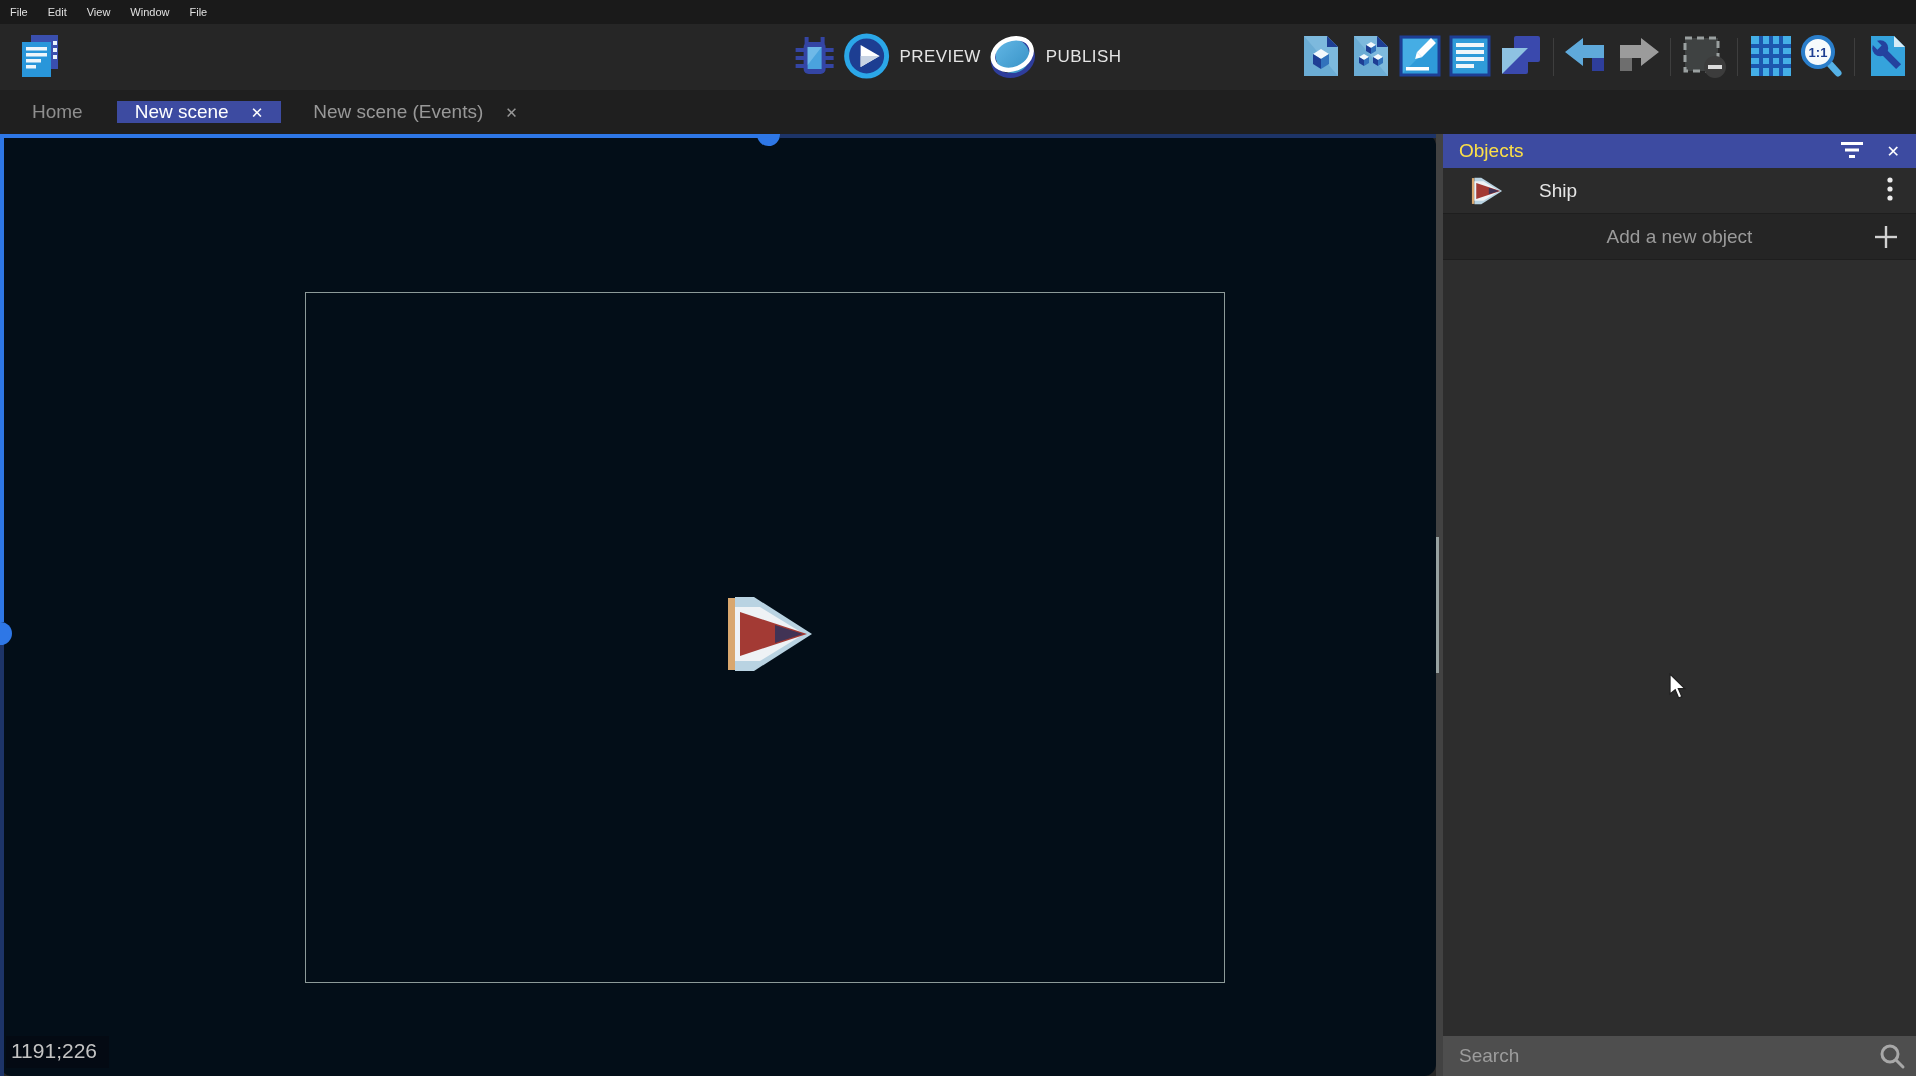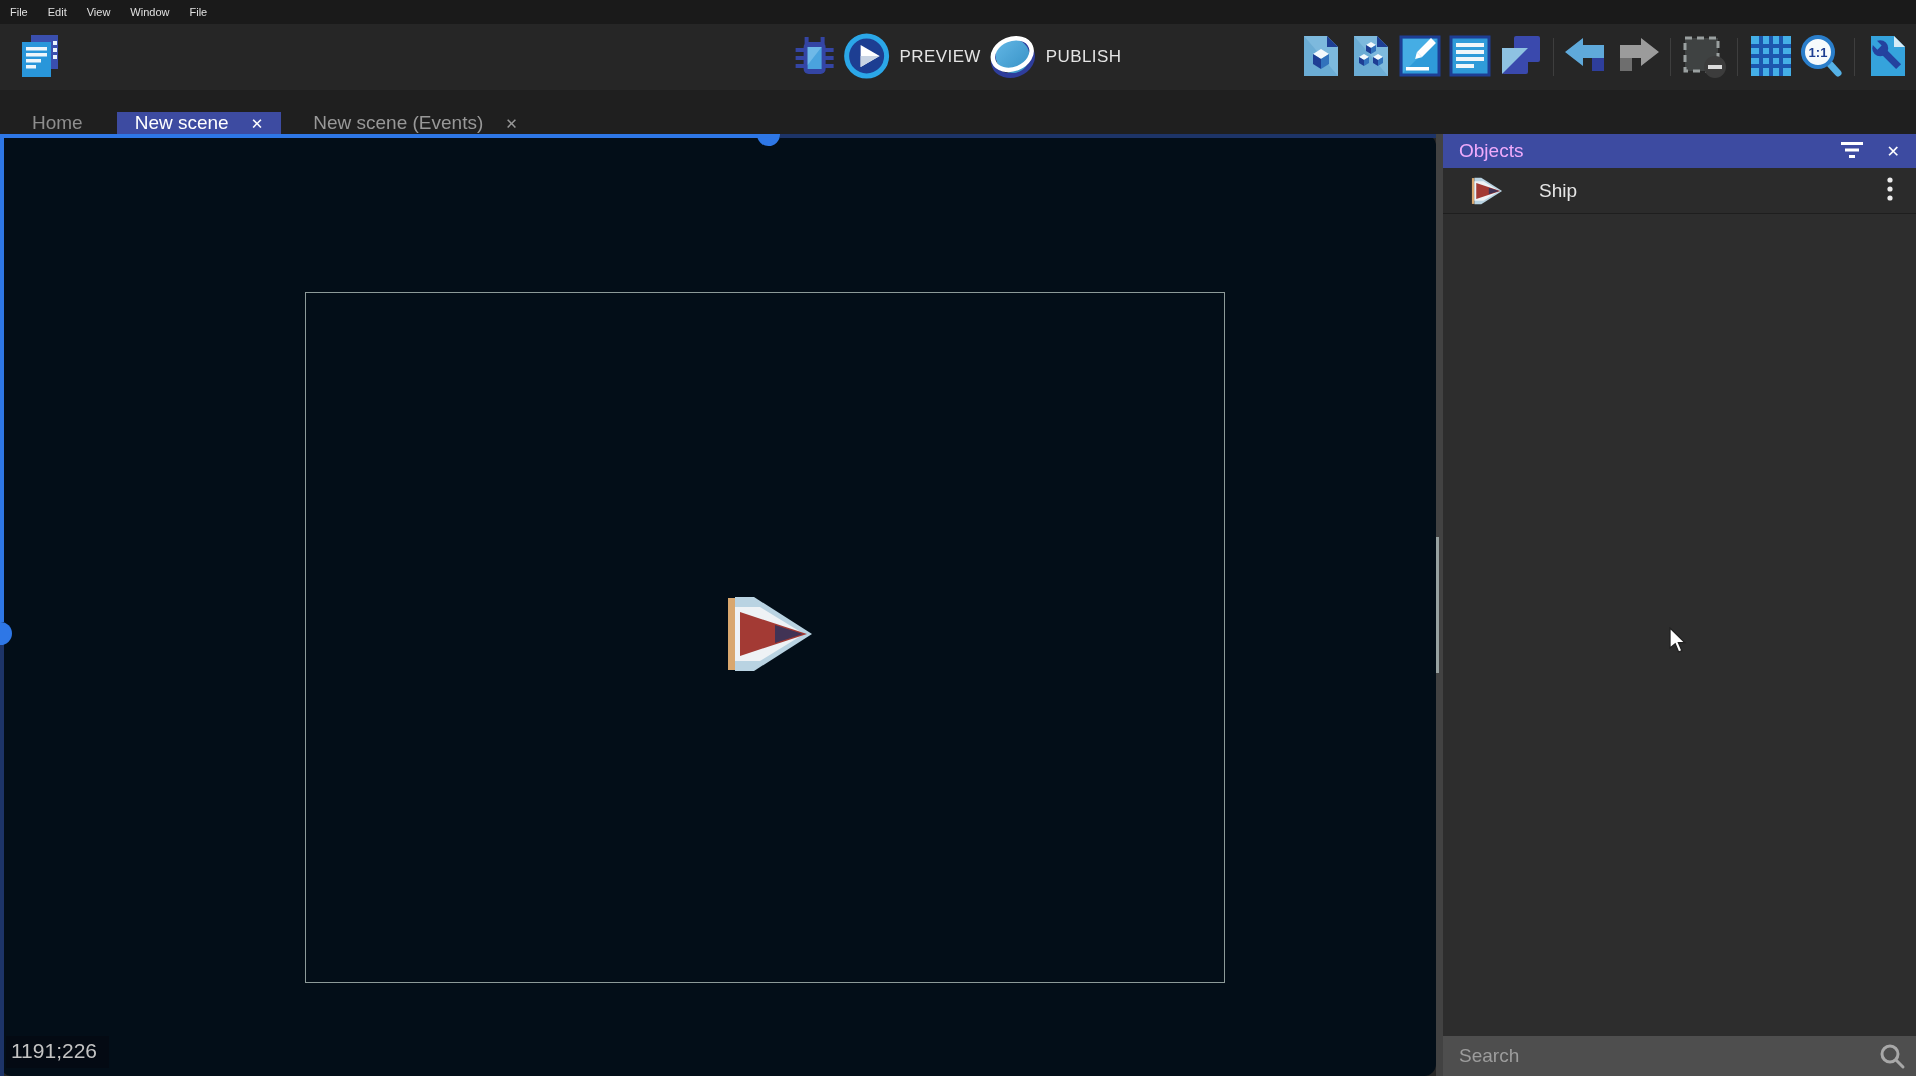--- a/index.html
+++ b/index.html
@@ -18,21 +18,21 @@
   .pm-btn{position:absolute;left:16px;top:6px;}
   .toolbar-center{position:absolute;left:50%;top:0;height:66px;transform:translateX(-50%);
                   display:flex;align-items:center;}
   .tb-text-btn{display:flex;align-items:center;gap:9px;background:none;border:none;padding:0 4px;cursor:pointer;}
   .tb-label{font-size:17px;color:#e4e4e4;letter-spacing:.4px;}
   .toolbar-right{position:absolute;right:4px;top:0;height:66px;display:flex;align-items:center;gap:2px;}
   .tb-sep{width:1px;height:38px;background:#3e3e3e;margin:0 7px;}
 
   
   .tabbar{position:absolute;left:0;top:90px;width:100%;height:44px;background:#1f1f1f;
-          display:flex;align-items:flex-end;padding-left:12px;box-sizing:border-box;}
+          display:flex;align-items:center;padding-left:12px;box-sizing:border-box;}
   .tab{display:flex;align-items:center;font-size:19px;color:#8e8e8e;padding:0 20px;cursor:pointer;}
   .tab.active{background:#3d4ba1;color:#fff;margin-left:14px;padding:0 18px;}
   .tab.events{margin-left:14px;color:#989898;padding:0 18px;}
   .tab-close{margin-left:22px;font-size:15px;line-height:1;}
 
   
   .canvas{position:absolute;left:0;top:134px;width:1436px;height:942px;background:#030e18;border-radius:12px;}
   .hscroll-bright{position:absolute;left:0;top:0;width:758px;height:4px;background:#2e77e6;}
   .hscroll-dark{position:absolute;left:780px;right:0;top:0;height:4px;background:#1d3468;}
   .hscroll-thumb{position:absolute;left:757px;top:0;width:23px;height:12px;
@@ -49,21 +49,21 @@
 
   
   .splitter{position:absolute;left:1436px;top:134px;width:7px;height:942px;background:#424242;}
   .split-thumb{position:absolute;left:0;top:403px;width:3px;height:136px;background:#98a2a1;}
 
   
   .panel{position:absolute;left:1443px;top:134px;width:473px;height:942px;background:#2d2d2d;
          display:flex;flex-direction:column;}
   .panel-header{height:34px;flex:0 0 34px;background:#3d4ba1;display:flex;align-items:center;
                 padding:0 16px;gap:22px;}
-  .panel-title{flex:1;color:#f0abfc;font-size:19px;}
+  .panel-title{flex:1;color:#fde047;font-size:19px;}
   .header-close{color:#fff;font-size:16px;background:none;border:none;cursor:pointer;padding:0;}
   .header-filter{background:none;border:none;padding:0;cursor:pointer;display:flex;}
   .obj-row{height:45px;flex:0 0 45px;background:#2b2b2b;border-bottom:1px solid #1e1e1e;
            display:flex;align-items:center;padding:0 18px 0 28px;cursor:pointer;}
   .obj-thumb{width:34px;height:28px;display:flex;align-items:center;}
   .obj-name{color:#e6e6e6;font-size:19px;margin-left:34px;flex:1;}
   .more-btn{background:none;border:none;padding:0 4px;cursor:pointer;display:flex;}
   .add-row{height:45px;flex:0 0 45px;background:#252525;border-bottom:1px solid #1e1e1e;
            display:flex;align-items:center;padding:0 16px;cursor:pointer;}
   .add-label{flex:1;text-align:center;color:#9b9b9b;font-size:19px;padding-left:28px;}
@@ -369,20 +369,31 @@
         <span>
           <svg width="8" height="26" viewBox="0 0 8 26">
             <circle cx="4" cy="4" r="2.6" fill="#ececec"></circle>
             <circle cx="4" cy="13" r="2.6" fill="#ececec"></circle>
             <circle cx="4" cy="22" r="2.6" fill="#ececec"></circle>
           </svg>
         </span>
       </button>
     </div>
 
+    <div class="add-row">
+      <span class="add-label">Add a new object</span>
+      <button class="add-btn">
+        <svg width="28" height="28" viewBox="0 0 28 28">
+          <g stroke="#d2d2d2" stroke-width="2.4">
+            <line x1="14" y1="3" x2="14" y2="25"></line>
+            <line x1="3" y1="14" x2="25" y2="14"></line>
+          </g>
+        </svg>
+      </button>
+    </div>
 
     <div class="panel-body">
       <span class="mouse-cursor">
         <svg width="20" height="28" viewBox="0 0 20 28">
           <polygon points="2,1 2,21 7.2,16.8 10.6,25 13.8,23.6 10.4,15.6 16.8,15.6" fill="#ffffff" stroke="#222222" stroke-width="1.3"></polygon>
         </svg>
       </span>
     </div>
 
     <div class="search-bar">

